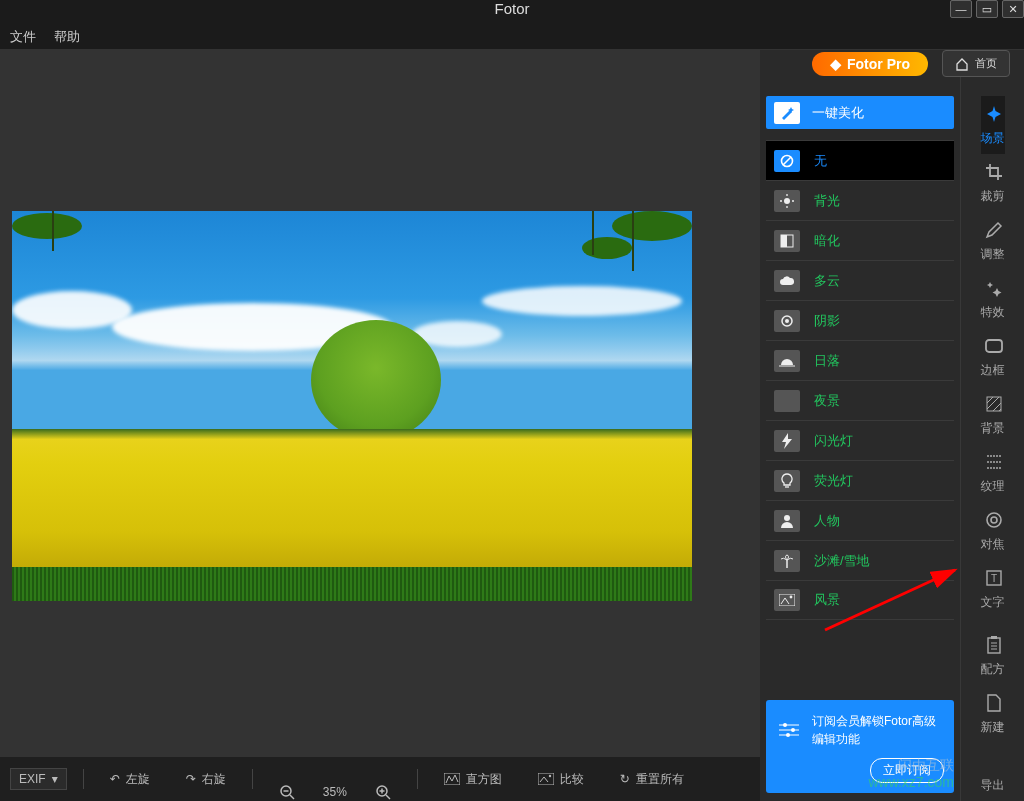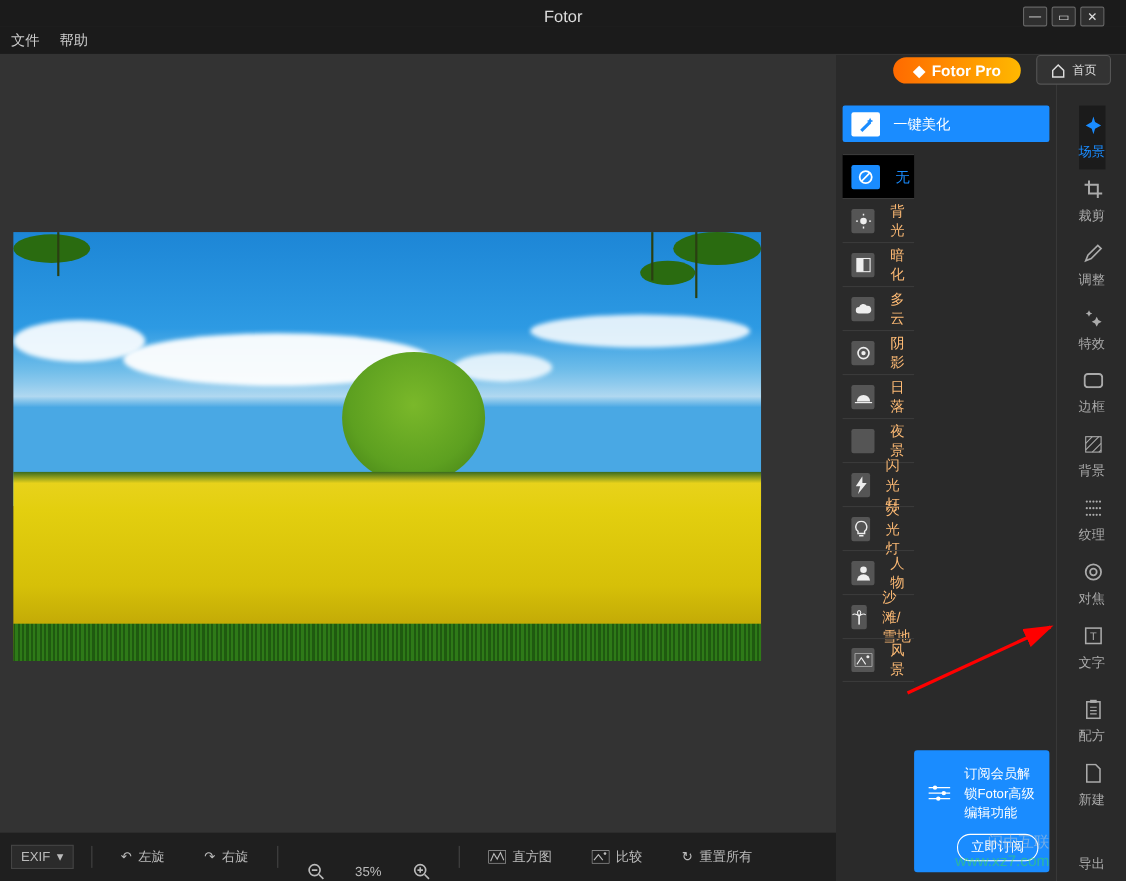--- a/index.html
+++ b/index.html
@@ -1,17 +1,17 @@
 <!DOCTYPE html>
 <html><head>
 <meta charset="utf-8">
 <style>
   * { margin: 0; padding: 0; box-sizing: border-box; font-family: "Microsoft YaHei", Arial, sans-serif; user-select: none; }
   body { width: 1024px; height: 801px; background: #2a2a2a; color: #ccc; overflow: hidden; }
-  .titlebar { height: 24px; background: #1b1b1b; display: flex; align-items: flex-end; justify-content: flex-end; padding: 0 20px; position: relative; }
+  .titlebar { height: 24px; background: #1b1b1b; display: flex; align-items: flex-start; justify-content: flex-end; padding: 0 0; position: relative; }
   .titlebar .app-title { position: absolute; left: 50%; transform: translateX(-50%); color: #ddd; font-size: 15px; font-weight: 500; }
   .titlebar .winbtn { width: 22px; height: 18px; border: 1px solid #666; margin-left: 4px; display: flex; align-items: center; justify-content: center; background: #2f2f2f; font-size: 11px; color: #ddd; border-radius: 2px; }
   .menubar { height: 26px; background: #1b1b1b; display: flex; align-items: center; padding: 0 10px; gap: 18px; font-size: 13px; color: #ccc; border-bottom: 1px solid #333; }
   .workspace { display: flex; height: calc(100% - 24px - 26px); }
   .canvas-col { flex: 1; background: #333; display: flex; flex-direction: column; position: relative; }
   .pro-btn { background: linear-gradient(90deg,#ff6a00,#ffb800); color: #fff; padding: 4px 18px; border-radius: 14px; font-size: 14px; font-weight: 600; display: flex; align-items: center; gap: 6px; }
   .home-btn { background: #333; border: 1px solid #555; padding: 5px 12px; border-radius: 4px; display: flex; align-items: center; gap: 6px; font-size: 11px; color: #ddd; }
   .canvas-area { flex: 1; background: #333; display: flex; align-items: center; justify-content: flex-start; padding-left: 12px; padding-bottom: 40px; }
   .photo { width: 680px; height: 390px; position: relative; overflow: hidden; }
   .sky { position: absolute; inset: 0; height: 64%; background: linear-gradient(180deg,#1d86d6 0%,#2d9ae3 35%,#6dbce9 50%,#8cc9ed 55%,#b0d8f0 60%,#49a8e4 64%); }
@@ -30,25 +30,25 @@
   .branch { position: absolute; background: #2a6b10; border-radius: 50%; }
   .br1 { width: 70px; height: 26px; top: 2px; left: 0; }
   .br2 { width: 80px; height: 30px; top: 0; right: 0; }
   .br3 { width: 50px; height: 22px; top: 26px; right: 60px; }
   .br-hang { position: absolute; width: 2px; background: #2a3f12; top: 0; }
   .bottombar { position: absolute; left: 0; right: 0; bottom: 0; height: 44px; background: #1f1f1f; display: flex; align-items: center; padding: 0 10px; gap: 16px; font-size: 12px; color: #bbb; }
   .bb-btn { display: flex; align-items: center; gap: 6px; padding: 4px 10px; border-radius: 3px; }
   .exif-btn { border: 1px solid #444; background: #2b2b2b; padding: 3px 8px; display: flex; align-items: center; gap: 6px; }
   .sep { width: 1px; height: 20px; background: #444; }
   .zoom-group { display: flex; align-items: center; gap: 18px; margin-top: 25px; }
-  .middle-panel { width: 200px; background: #2a2a2a; display: flex; flex-direction: row; padding: 46px 6px 8px 6px; gap: 0; position: relative; }
+  .middle-panel { width: 200px; background: #2a2a2a; display: flex; flex-direction: column; padding: 46px 6px 8px 6px; gap: 0; position: relative; }
   .header-block { position: absolute; top: 46px; left: 6px; right: 6px; height: 33px; background: #1a8cff; border-radius: 2px; display: flex; align-items: center; padding: 0 8px; gap: 12px; color: #fff; font-size: 13px; }
   .header-block .icon-box { width: 26px; height: 22px; background: #fff; border-radius: 2px; display: flex; align-items: center; justify-content: center; color: #1a8cff; font-size: 12px; }
   .scene-list { margin-top: 44px; display: flex; flex-direction: column; }
-  .scene-item { height: 40px; border-top: 1px solid #3a3a3a; display: flex; align-items: center; padding-left: 8px; gap: 14px; font-size: 13px; color: #fdba74; cursor: pointer; }
+  .scene-item { height: 40px; border-top: 1px solid #3a3a3a; display: flex; align-items: center; padding-left: 8px; gap: 14px; font-size: 13px; color: #22c55e; cursor: pointer; }
   .scene-item.selected { background: #000; color: #1a8cff; }
   .scene-item .icon-box { width: 26px; height: 22px; background: #555; border-radius: 2px; display: flex; align-items: center; justify-content: center; color: #eee; font-size: 11px; }
   .scene-item.selected .icon-box { background: #1a8cff; color: #fff; }
   .scene-item:last-child { border-bottom: 1px solid #3a3a3a; }
   .promo { margin-top: auto; background: #1a8cff; border-radius: 3px; padding: 12px 10px 10px 10px; display: flex; flex-direction: column; gap: 10px; }
   .promo-row { display: flex; gap: 10px; align-items: center; }
   .promo-icon { width: 26px; height: 26px; display: flex; align-items: center; justify-content: center; color: #fff; flex-shrink: 0; }
   .promo-text { color: #fff; font-size: 12px; line-height: 1.5; }
   .promo-cta { align-self: flex-end; border: 1px solid #fff; color: #fff; padding: 3px 12px; border-radius: 12px; font-size: 12px; }
   .right-rail { width: 64px; background: #2a2a2a; border-left: 1px solid #383838; display: flex; flex-direction: column; align-items: center; padding-top: 46px; gap: 0; }

